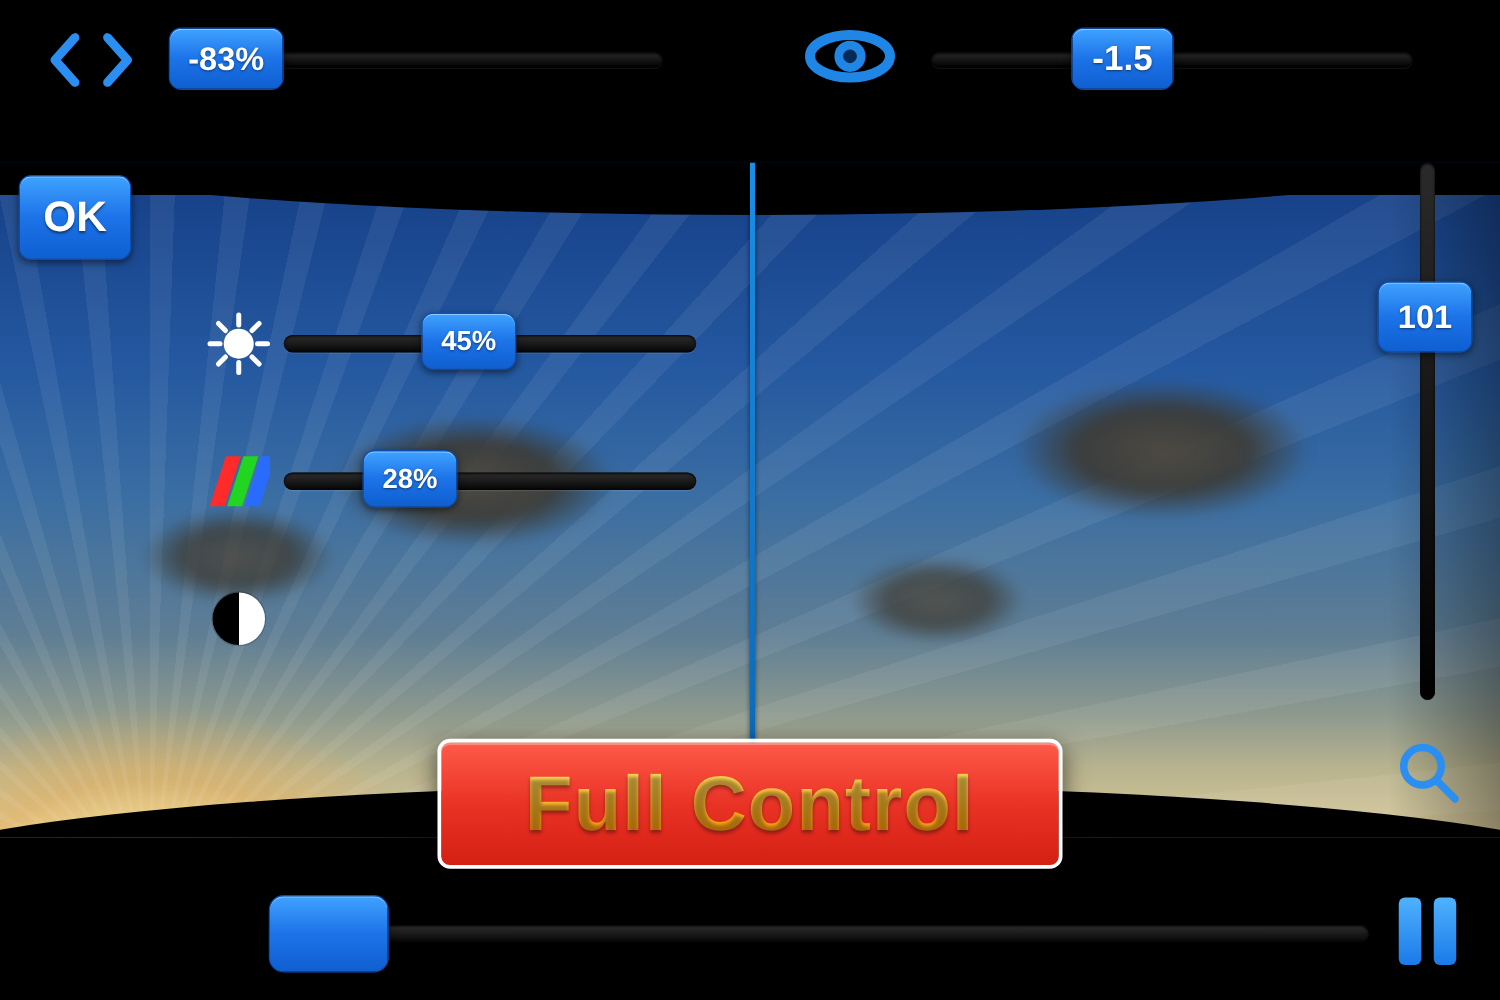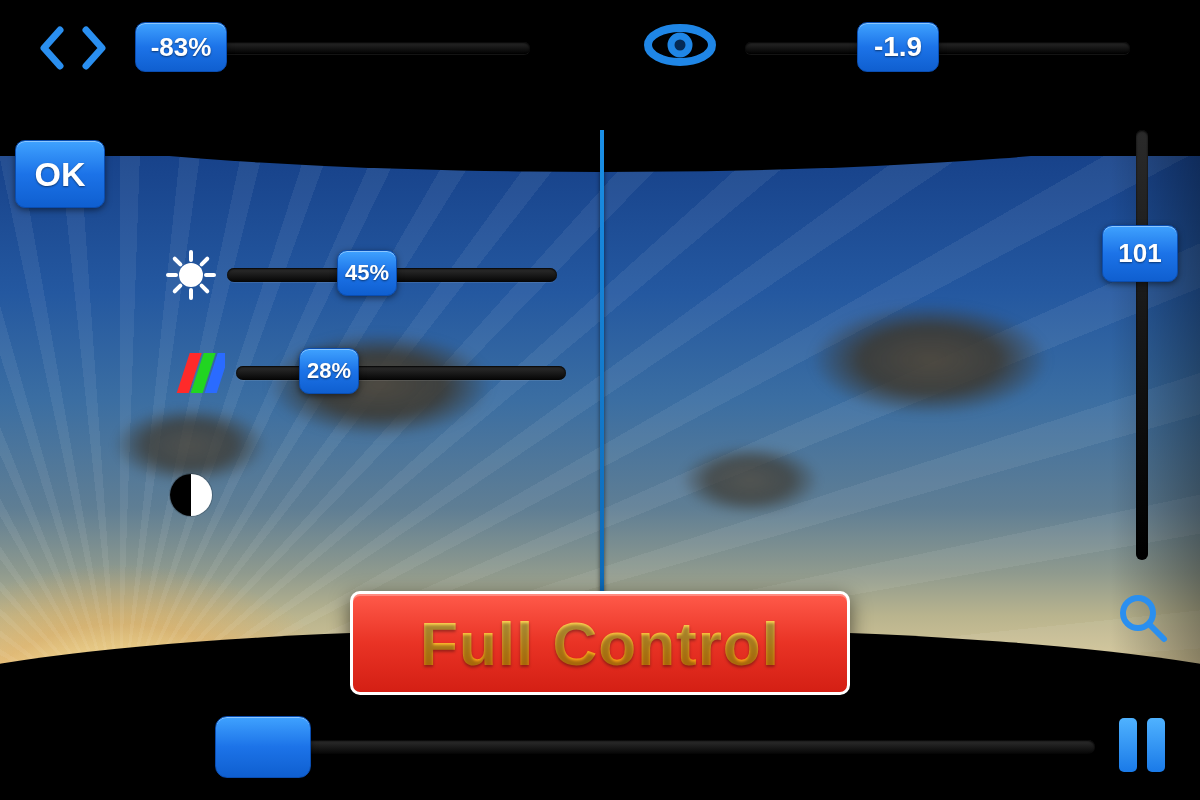--- a/index.html
+++ b/index.html
@@ -99,30 +99,30 @@
 
   
   .mid-row { position:absolute; left:155px; height:50px; width:420px; display:flex; align-items:center; }
   .mid-row .icon { width:72px; display:flex; justify-content:center; align-items:center; }
   .mid-row .track {
     position:relative; flex:0 0 330px; height:14px; border-radius:7px;
     background: linear-gradient(#2f2f2f,#050505);
     box-shadow: inset 0 1px 2px #000, 0 1px 0 rgba(255,255,255,.1);
   }
   .mid-row .thumb {
-    position:absolute; top:-18px; height:46px; width:60px; border-radius:10px;
+    position:absolute; top:-18px; height:46px; width:76px; border-radius:10px;
     background: linear-gradient(#3fa2ff,#1c73e8 50%,#0f5fd0);
     border:1px solid #0a4db0;
     box-shadow: inset 0 1px 0 rgba(255,255,255,.4), 0 2px 6px rgba(0,0,0,.5);
     color:#fff; font-weight:700; font-size:22px;
     display:flex; align-items:center; justify-content:center;
     text-shadow:0 1px 2px rgba(0,0,0,.5);
   }
   #row-bright   { top:250px; }
-  #row-rgb      { top:348px;justify-content:center; }
+  #row-rgb      { top:360px; }
   #row-contrast { top:470px; }
 
   .brightness-icon { position:relative; width:46px; height:46px; }
   .brightness-icon .core{ position:absolute; left:11px; top:11px; width:24px;height:24px;border-radius:50%;background:#fff;}
   .brightness-icon .ray{ position:absolute; left:21px; top:-2px; width:4px; height:12px; background:#fff; border-radius:2px; transform-origin:2px 25px;}
 
   .contrast-icon { width:42px;height:42px;border-radius:50%;background:linear-gradient(90deg,#000 50%,#fff 50%);box-shadow:0 0 0 1px rgba(0,0,0,.2);}
 
   
   .banner {
@@ -180,21 +180,21 @@
     </svg>
   <svg width="30" height="44" viewBox="0 0 30 44">
       <polyline points="8,4 24,22 8,40" fill="none" stroke="#2a8ff0" stroke-width="7" stroke-linecap="round" stroke-linejoin="round"></polyline>
     </svg>
 </div>
 
 <div id="top-left-track" class="top-track"></div>
 <div class="badge" style="left:135px; top:22px; width:92px; height:50px; font-size:26px;">-83%</div>
 
 <div id="top-right-track" class="top-track"></div>
-<div class="badge" style="left:857px; top:22px; width:82px; height:50px; font-size:28px;">-1.9</div>
+<div class="badge" style="left:857px; top:22px; width:82px; height:50px; font-size:28px;">-1.5</div>
 
 <div class="eye">
   <svg width="72" height="44" viewBox="0 0 72 44">
     <ellipse cx="36" cy="22" rx="32" ry="17" fill="none" stroke="#1f86e6" stroke-width="8"></ellipse>
     <circle cx="36" cy="22" r="9" fill="#052a55" stroke="#1f86e6" stroke-width="7"></circle>
   </svg>
 </div>
 
 <div id="ok-btn" class="badge">OK</div>
 

